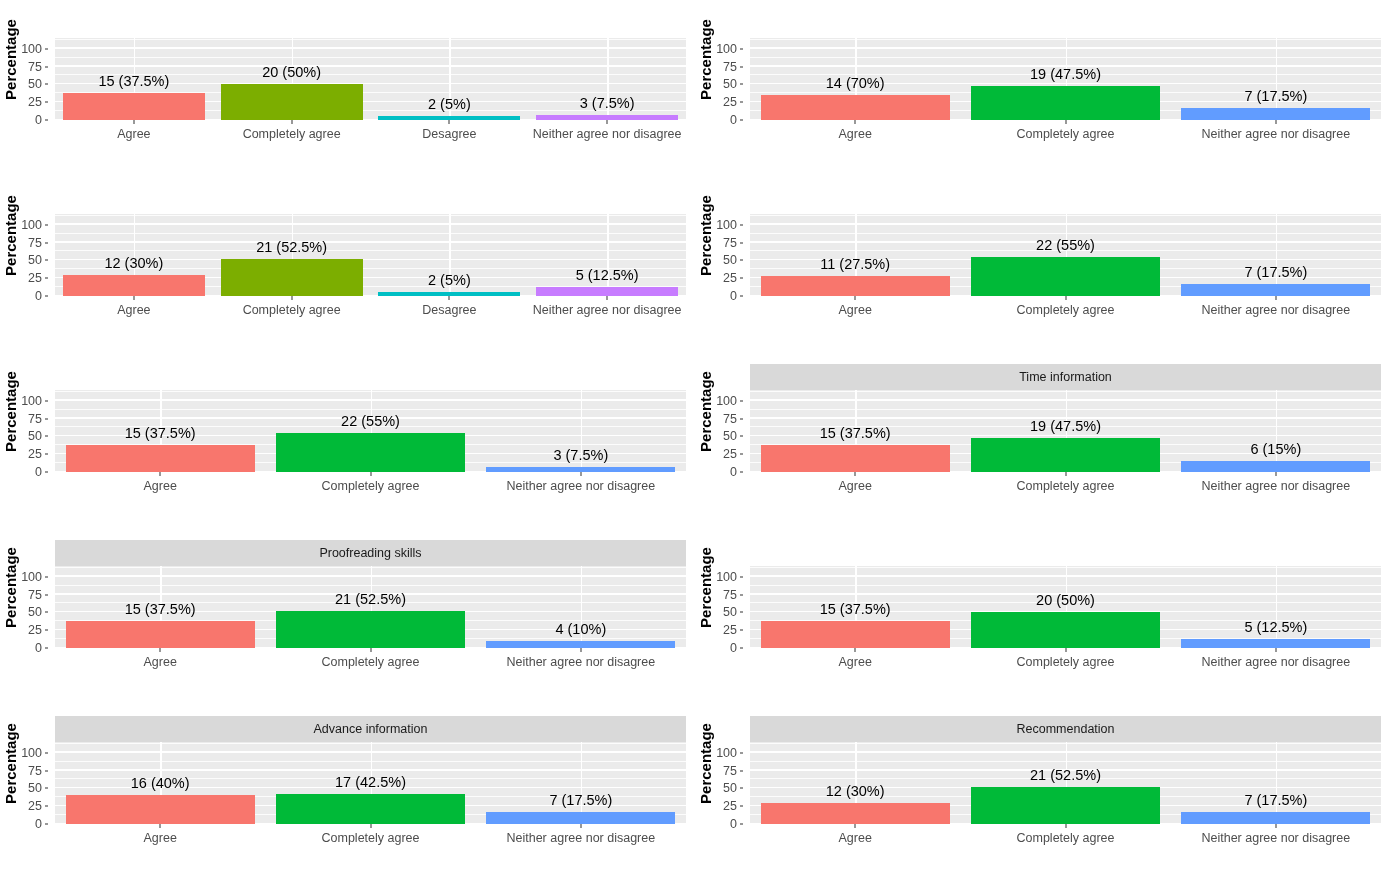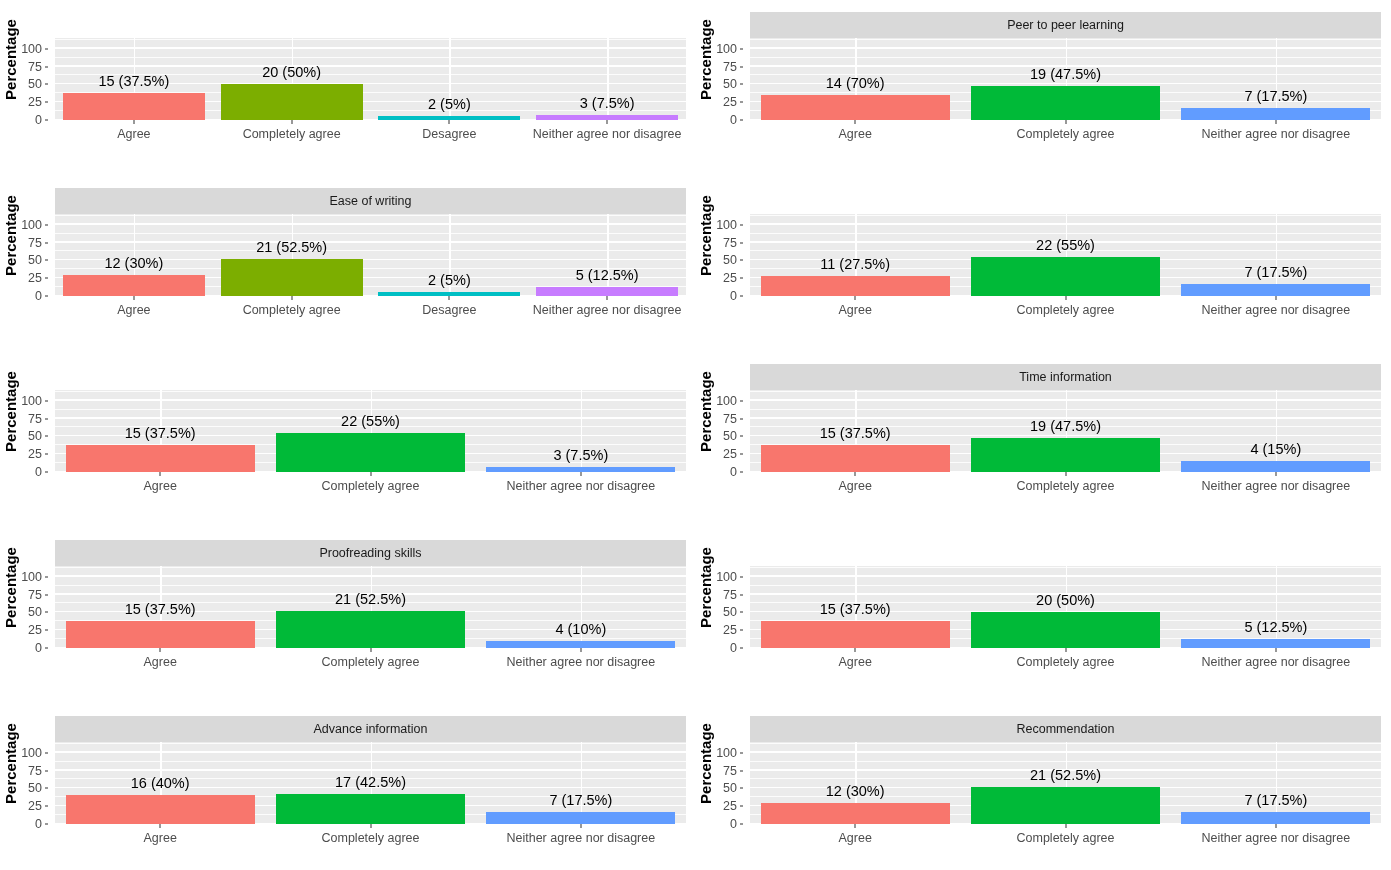--- a/index.html
+++ b/index.html
@@ -221,23 +221,20 @@
         <div class="ytickmark" style="top: 98px;"></div>
         <div class="ytick" style="top: 80.1739px;">25</div>
         <div class="ytickmark" style="top: 80.1739px;"></div>
         <div class="ytick" style="top: 62.3478px;">50</div>
         <div class="ytickmark" style="top: 62.3478px;"></div>
         <div class="ytick" style="top: 44.5217px;">75</div>
         <div class="ytickmark" style="top: 44.5217px;"></div>
         <div class="ytick" style="top: 26.6957px;">100</div>
         <div class="ytickmark" style="top: 26.6957px;"></div>
       </div>
-      <div class="strip">
-        <div class="strip-label">Peer to peer learning</div>
-      </div>
       <div class="plot">
         <div class="gridline major" style="bottom: 0px;"></div>
         <div class="gridline major" style="bottom: 17.8261px;"></div>
         <div class="gridline major" style="bottom: 35.6522px;"></div>
         <div class="gridline major" style="bottom: 53.4783px;"></div>
         <div class="gridline major" style="bottom: 71.3043px;"></div>
         <div class="gridline minor" style="bottom: 8.91304px;"></div>
         <div class="gridline minor" style="bottom: 26.7391px;"></div>
         <div class="gridline minor" style="bottom: 44.5652px;"></div>
         <div class="gridline minor" style="bottom: 62.3913px;"></div>
@@ -269,23 +266,20 @@
         <div class="ytick" style="top: 98px;">0</div>
         <div class="ytickmark" style="top: 98px;"></div>
         <div class="ytick" style="top: 80.1739px;">25</div>
         <div class="ytickmark" style="top: 80.1739px;"></div>
         <div class="ytick" style="top: 62.3478px;">50</div>
         <div class="ytickmark" style="top: 62.3478px;"></div>
         <div class="ytick" style="top: 44.5217px;">75</div>
         <div class="ytickmark" style="top: 44.5217px;"></div>
         <div class="ytick" style="top: 26.6957px;">100</div>
         <div class="ytickmark" style="top: 26.6957px;"></div>
-      </div>
-      <div class="strip">
-        <div class="strip-label">Ease of writing</div>
       </div>
       <div class="plot">
         <div class="gridline major" style="bottom: 0px;"></div>
         <div class="gridline major" style="bottom: 17.8261px;"></div>
         <div class="gridline major" style="bottom: 35.6522px;"></div>
         <div class="gridline major" style="bottom: 53.4783px;"></div>
         <div class="gridline major" style="bottom: 71.3043px;"></div>
         <div class="gridline minor" style="bottom: 8.91304px;"></div>
         <div class="gridline minor" style="bottom: 26.7391px;"></div>
         <div class="gridline minor" style="bottom: 44.5652px;"></div>
@@ -438,21 +432,21 @@
         <div class="gridline minor" style="bottom: 62.3913px;"></div>
         <div class="gridline minor" style="bottom: 80.2174px;"></div>
         <div class="vgrid" style="left: 16.6667%;"></div>
         <div class="vgrid" style="left: 50%;"></div>
         <div class="vgrid" style="left: 83.3333%;"></div>
         <div class="bar" style="left: 1.66667%; width: 30%; height: 26.7391px; background: rgb(248, 118, 109);"></div>
         <div class="barlabel" style="left: 16.6667%; bottom: 30.7391px; transform: translate(-50%, 0px);">15 (37.5%)</div>
         <div class="bar" style="left: 35%; width: 30%; height: 33.8696px; background: rgb(0, 186, 56);"></div>
         <div class="barlabel" style="left: 50%; bottom: 37.8696px; transform: translate(-50%, 0px);">19 (47.5%)</div>
         <div class="bar" style="left: 68.3333%; width: 30%; height: 10.6957px; background: rgb(97, 156, 255);"></div>
-        <div class="barlabel" style="left: 83.3333%; bottom: 14.6957px; transform: translate(-50%, 0px);">4 (15%)</div>
+        <div class="barlabel" style="left: 83.3333%; bottom: 14.6957px; transform: translate(-50%, 0px);">6 (15%)</div>
       </div>
       <div class="xaxis">
         <div class="xtickmark" style="left: 16.6667%;"></div>
         <div class="xtick" style="left: 16.6667%;">Agree</div>
         <div class="xtickmark" style="left: 50%;"></div>
         <div class="xtick" style="left: 50%;">Completely agree</div>
         <div class="xtickmark" style="left: 83.3333%;"></div>
         <div class="xtick" style="left: 83.3333%;">Neither agree nor disagree</div>
       </div>
     </div>

